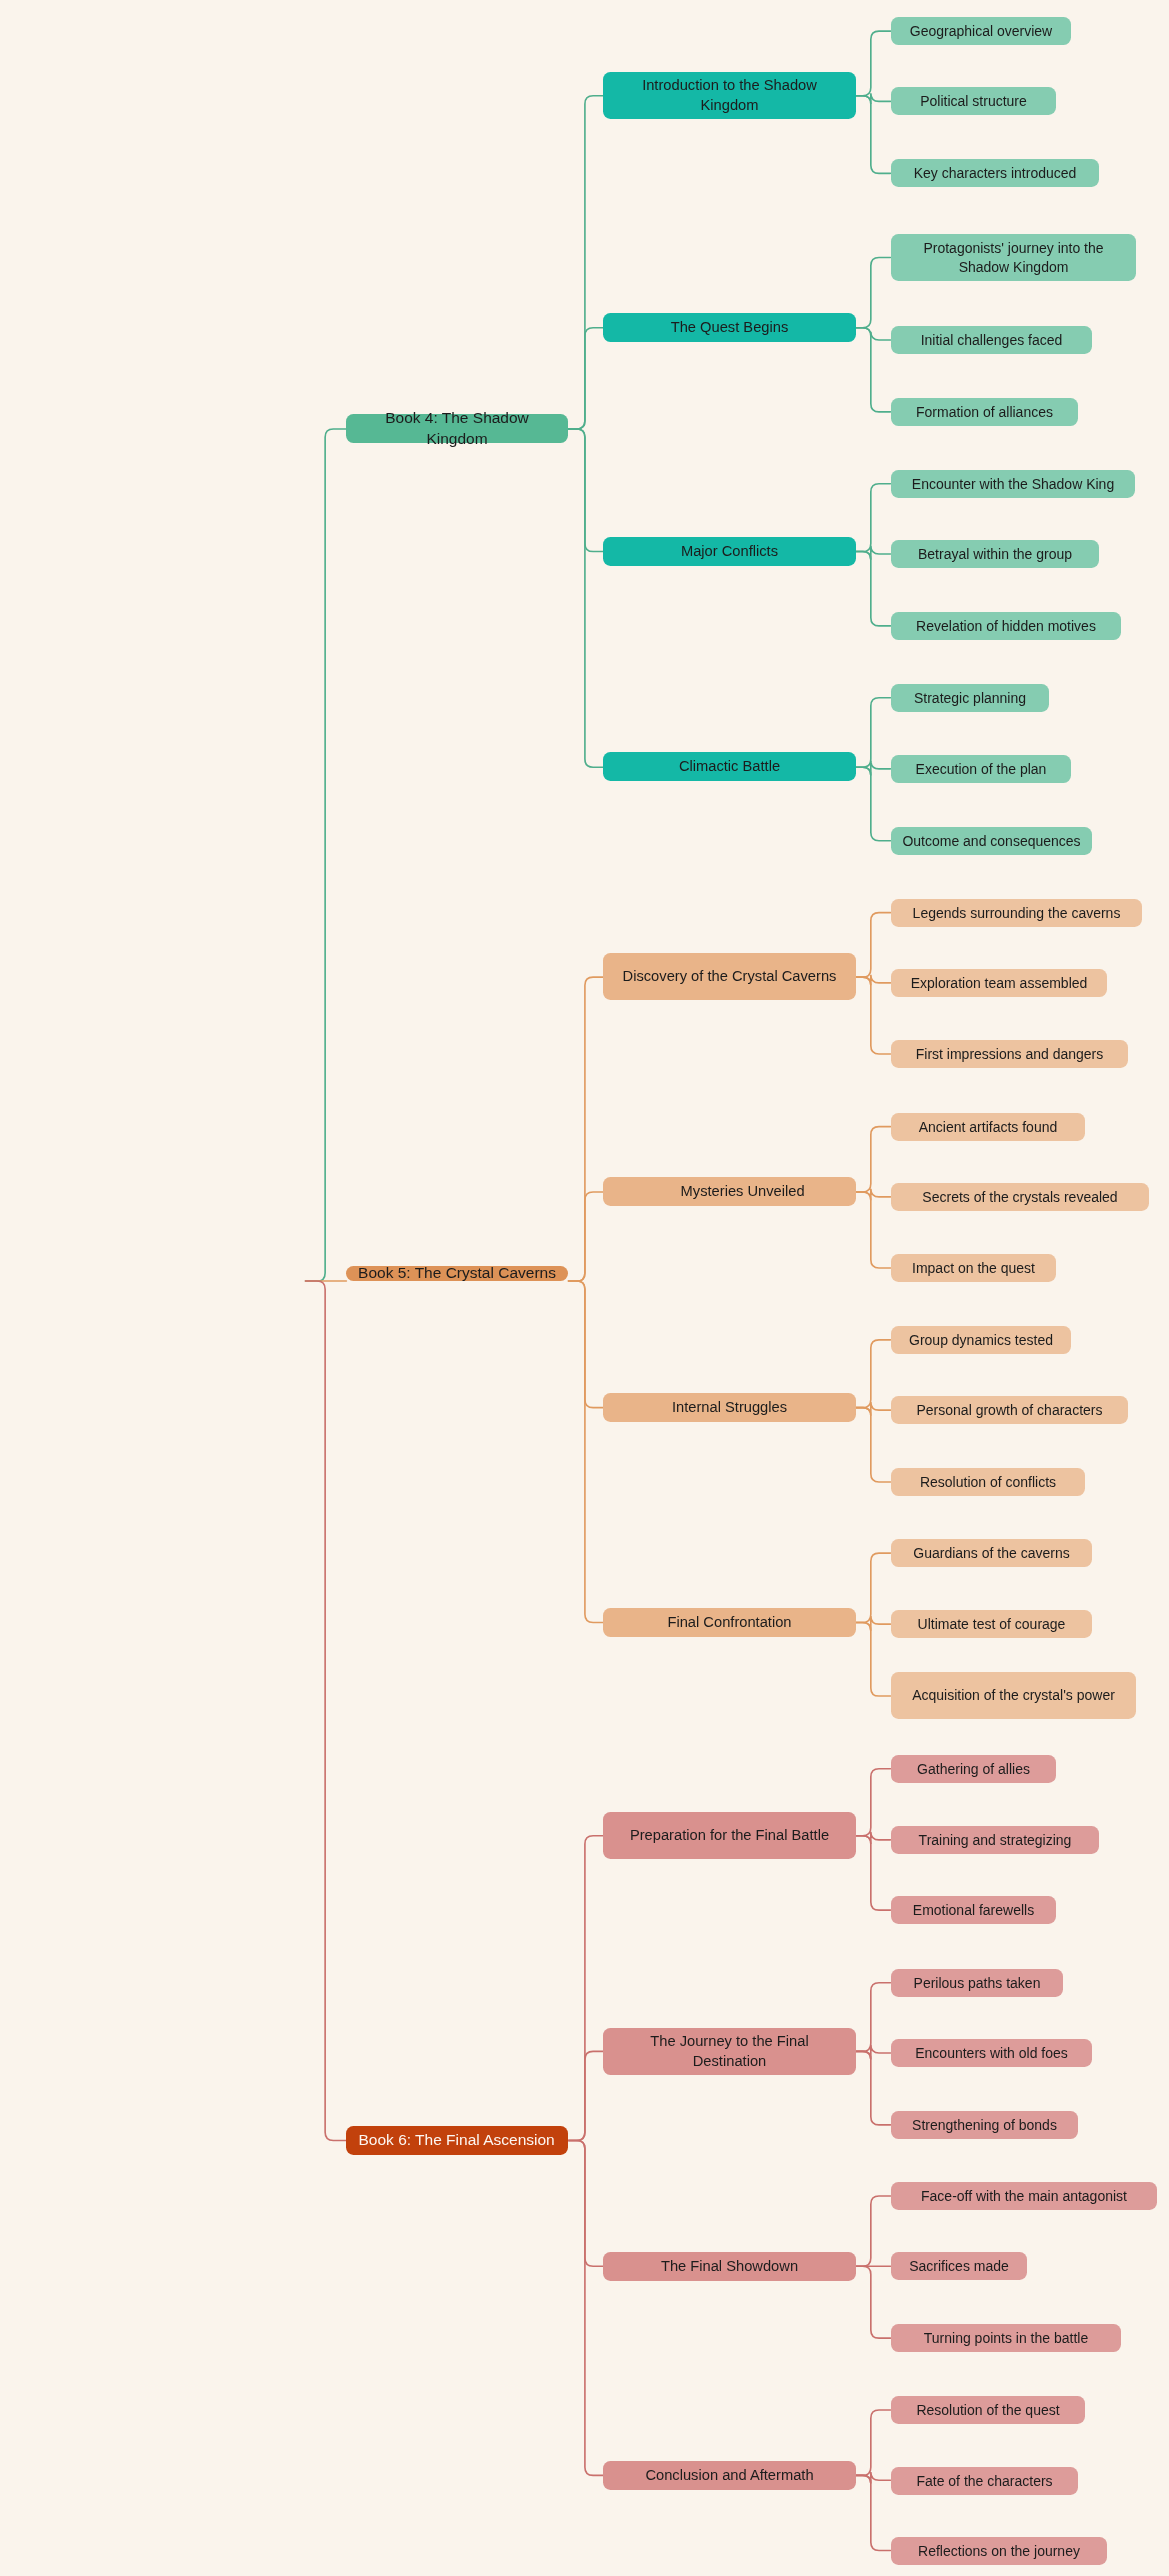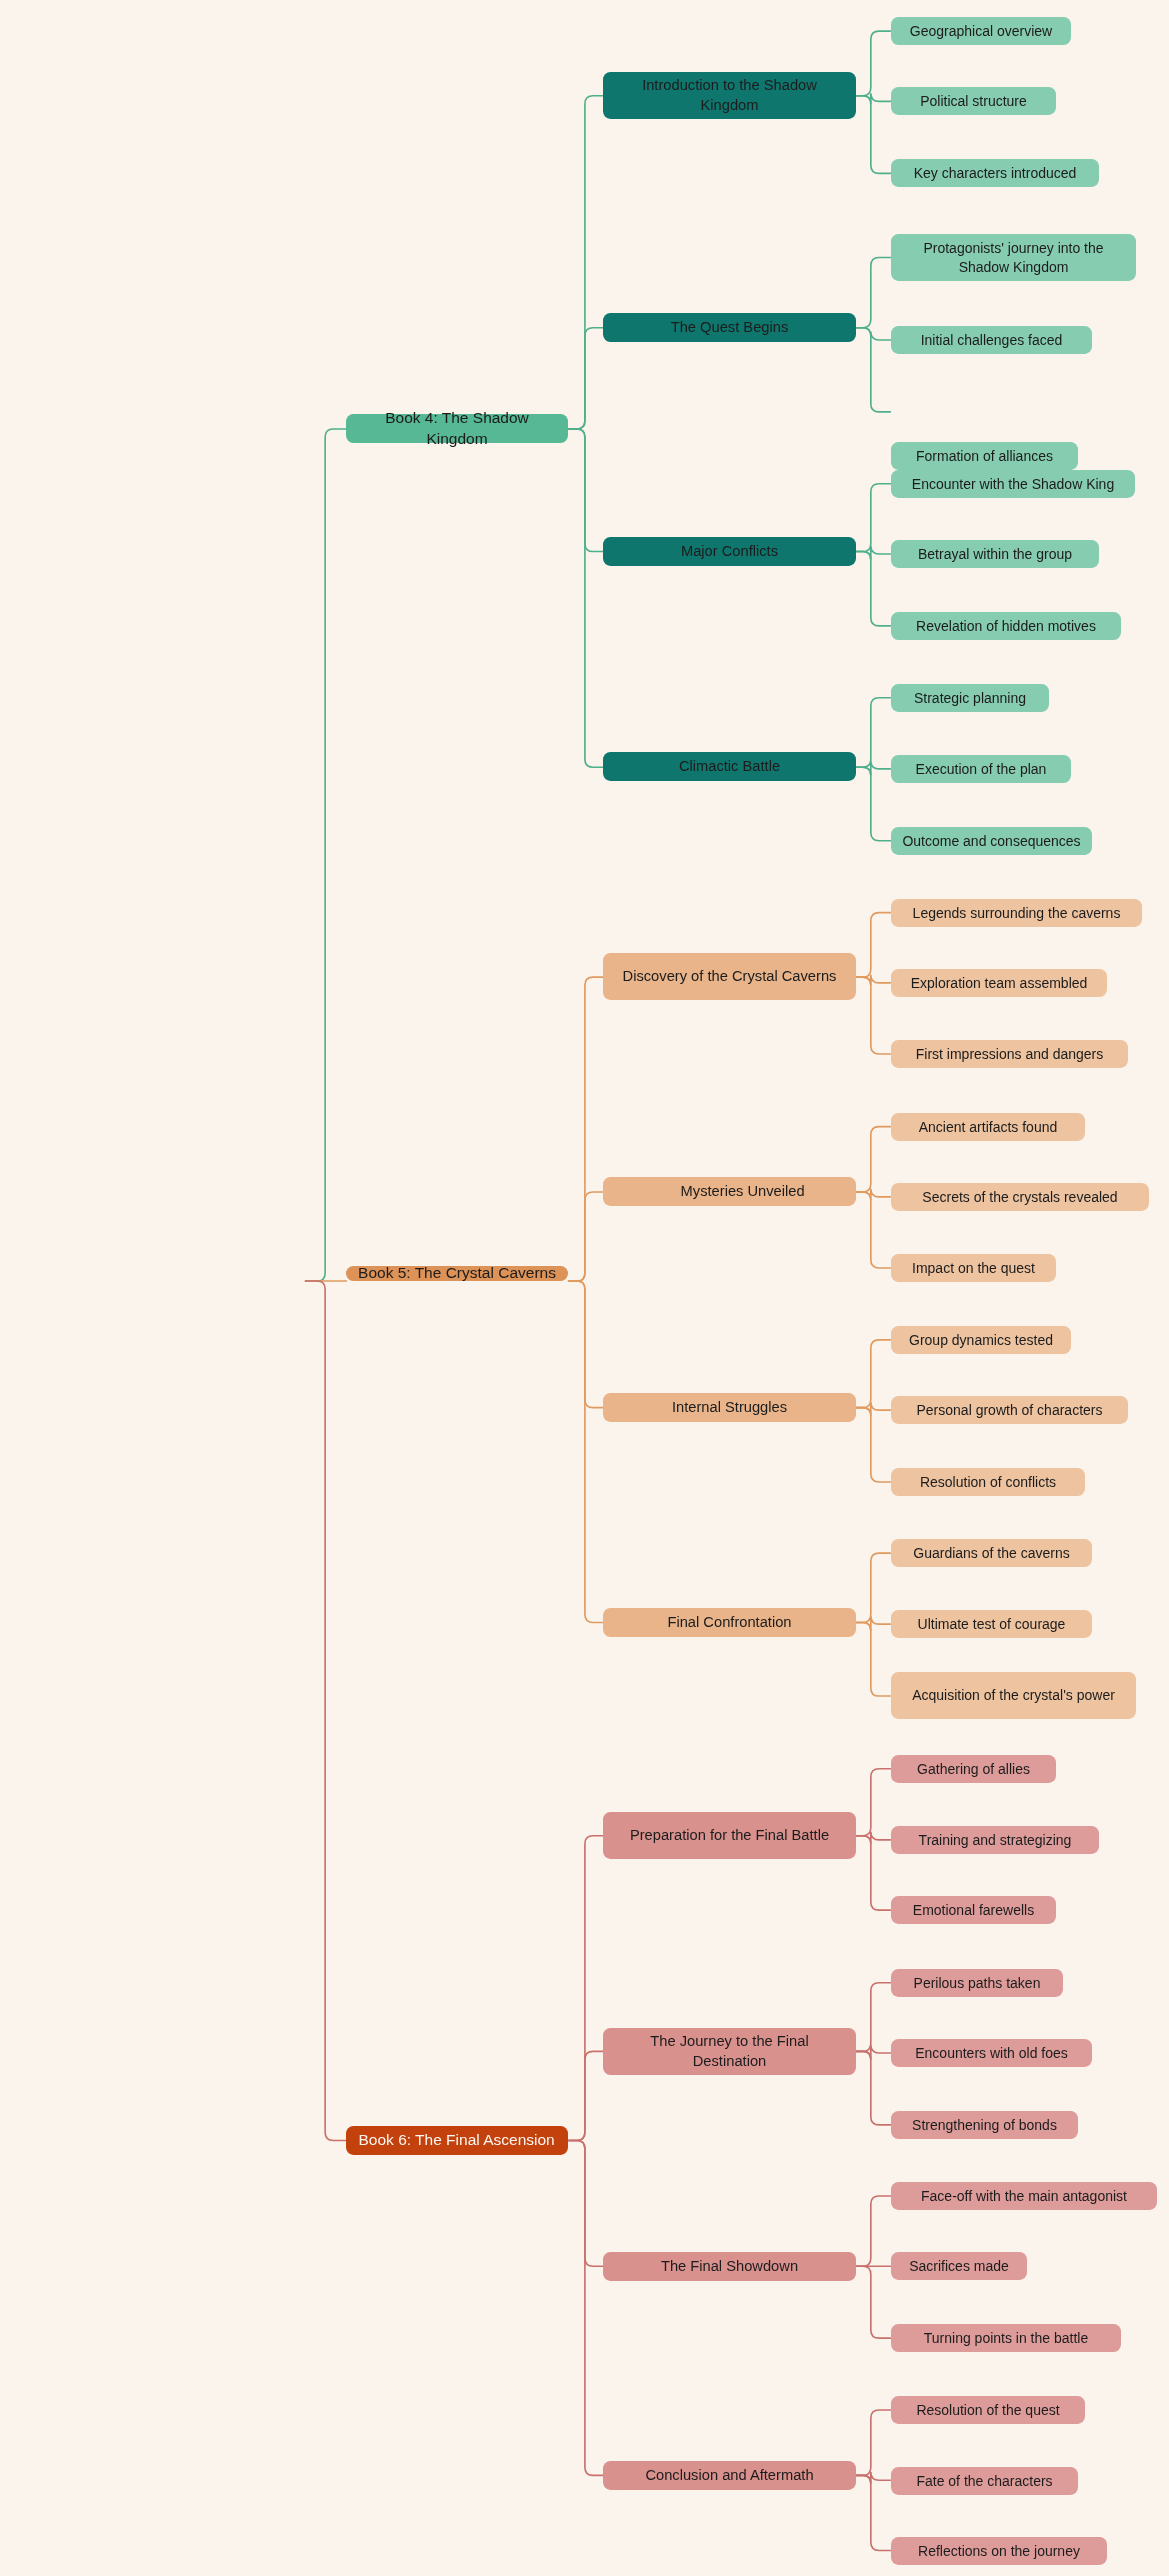--- a/index.html
+++ b/index.html
@@ -28,21 +28,21 @@
     font-size:16.3px;
     border-radius:9.8px;
   }
   .node.l1{
     font-size:15.5px;
   }
   .node.l1.g{background:#56b894;color:#1c1c1c;}
   .node.l1.o{background:#dd9257;color:#1c1c1c;}
   .node.l1.r{background:#c2410c;color:#fdf7f2;padding-left:9px;}
   .node.l2{font-size:14.7px;}
-  .node.l2.g{background:#0f766e;}
+  .node.l2.g{background:#14b8a6;}
   .node.l2.o{background:#e9b489;}
   .node.l2.r{background:#d9918e;}
   .node.l3{font-size:14px;}
   .node.l3.g{background:#85ccb1;}
   .node.l3.o{background:#edc3a0;}
   .node.l3.r{background:#dd9c9a;}
 </style>
 </head>
 <body>
 
@@ -101,21 +101,21 @@
       <path d="M 1048 3030 L 1056 3030 Q 1066 3030 1066 3040 L 1066 3112 Q 1066 3122 1076 3122 L 1090 3122" fill="none" stroke="#c9706c" stroke-width="2" stroke-linecap="round"></path>
     </svg>
     <div class="node l1 g" style="left: 346px; top: 414px; width: 222px; height: 29px;">Book 4: The Shadow Kingdom</div>
     <div class="node l2 g" style="left: 603px; top: 72px; width: 253px; height: 47px;">Introduction to the Shadow Kingdom</div>
     <div class="node l3 g" style="left: 891px; top: 17px; width: 180px; height: 28px;">Geographical overview</div>
     <div class="node l3 g" style="left: 891px; top: 87px; width: 165px; height: 28px;">Political structure</div>
     <div class="node l3 g" style="left: 891px; top: 159px; width: 208px; height: 28px;">Key characters introduced</div>
     <div class="node l2 g" style="left: 603px; top: 313px; width: 253px; height: 29px;">The Quest Begins</div>
     <div class="node l3 g" style="left: 891px; top: 234px; width: 245px; height: 47px;">Protagonists' journey into the Shadow Kingdom</div>
     <div class="node l3 g" style="left: 891px; top: 326px; width: 201px; height: 28px;">Initial challenges faced</div>
-    <div class="node l3 g" style="left: 891px; top: 398px; width: 187px; height: 28px; margin-top: 44px;">Formation of alliances</div>
+    <div class="node l3 g" style="left: 891px; top: 398px; width: 187px; height: 28px;">Formation of alliances</div>
     <div class="node l2 g" style="left: 603px; top: 537px; width: 253px; height: 29px;">Major Conflicts</div>
     <div class="node l3 g" style="left: 891px; top: 470px; width: 244px; height: 28px;">Encounter with the Shadow King</div>
     <div class="node l3 g" style="left: 891px; top: 540px; width: 208px; height: 28px;">Betrayal within the group</div>
     <div class="node l3 g" style="left: 891px; top: 612px; width: 230px; height: 28px;">Revelation of hidden motives</div>
     <div class="node l2 g" style="left: 603px; top: 752px; width: 253px; height: 29px;">Climactic Battle</div>
     <div class="node l3 g" style="left: 891px; top: 684px; width: 158px; height: 28px;">Strategic planning</div>
     <div class="node l3 g" style="left: 891px; top: 755px; width: 180px; height: 28px;">Execution of the plan</div>
     <div class="node l3 g" style="left: 891px; top: 827px; width: 201px; height: 28px;">Outcome and consequences</div>
     <div class="node l1 o" style="left: 346px; top: 1266px; width: 222px; height: 15px;">Book 5: The Crystal Caverns</div>
     <div class="node l2 o" style="left: 603px; top: 953px; width: 253px; height: 47px;">Discovery of the Crystal Caverns</div>

